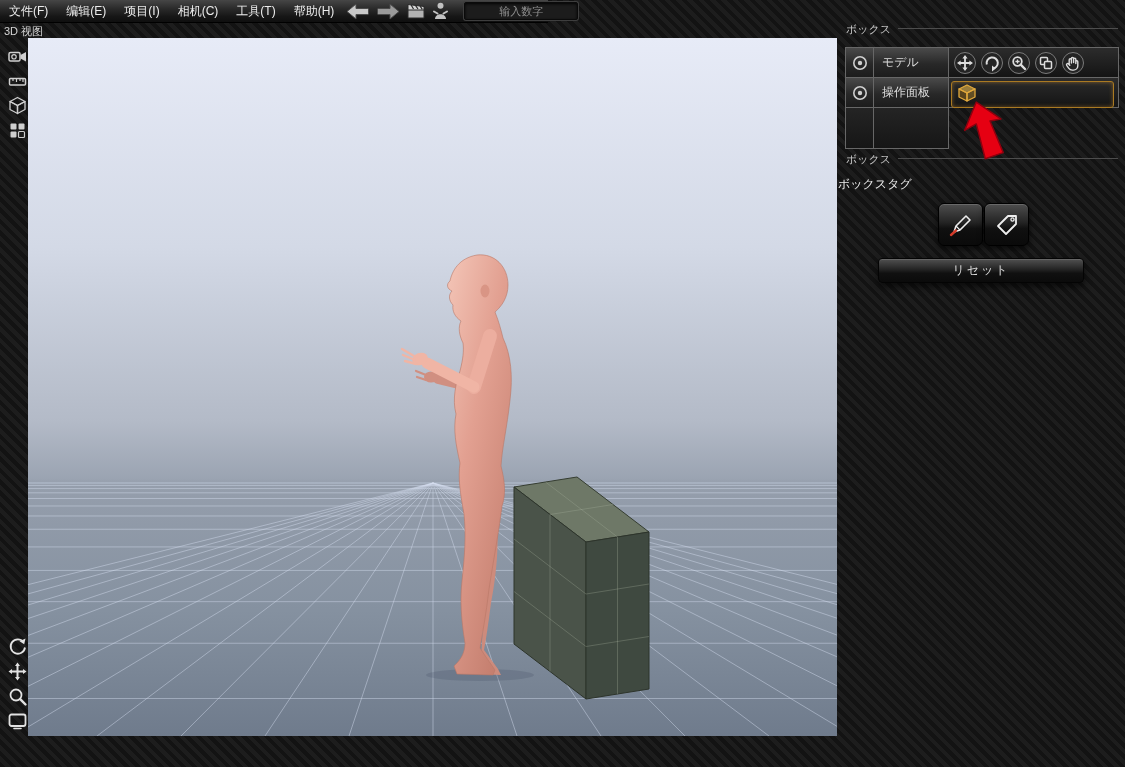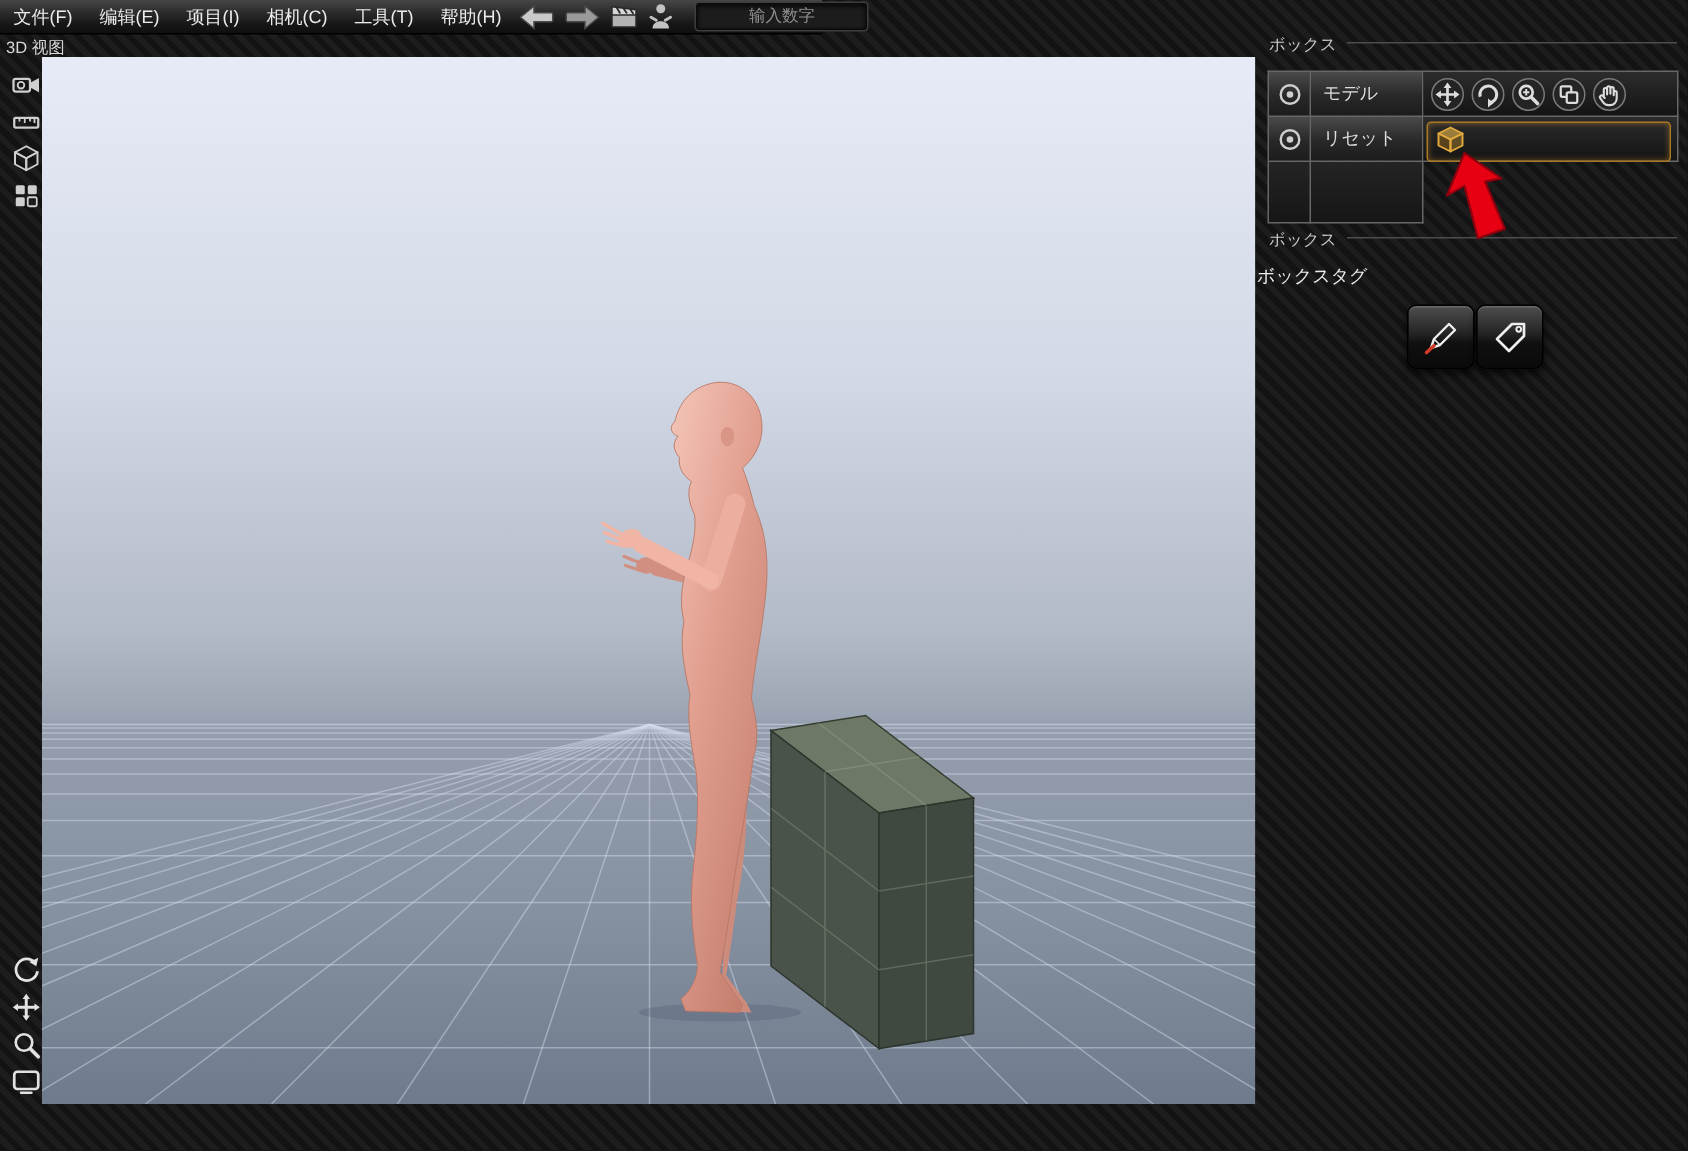--- a/index.html
+++ b/index.html
@@ -314,21 +314,21 @@
           <path d="M8.2,13.5 V8.8 a1.1,1.1 0 0 1 2.2,0 V12 M10.4,11.5 V7.6 a1.1,1.1 0 0 1 2.2,0 V11.5 M12.6,11.5 V8.2 a1.1,1.1 0 0 1 2.2,0 V12.5 M14.8,12.5 v-1.8 a1,1 0 0 1 2,0 v4 a4.4,4.4 0 0 1 -4.4,4.4 h-1.2 a4.2,4.2 0 0 1 -3.4,-1.8 l-2.1,-3 a1.15,1.15 0 0 1 1.8,-1.4 l1.3,1.4" fill="none" stroke="#dddddd" stroke-width="1.4" stroke-linejoin="round" stroke-linecap="round"></path>
         </svg>
     </div>
 
     <div class="cell center">
       <svg width="16" height="16" viewBox="0 0 16 16">
           <circle cx="8" cy="8" r="6.2" fill="none" stroke="#cfcfcf" stroke-width="1.6"></circle>
           <circle cx="8" cy="8" r="2.2" fill="#cfcfcf"></circle>
         </svg>
     </div>
-    <div class="cell label">リセット</div>
+    <div class="cell label">操作面板</div>
     <div class="cell tools" style="padding-left:7px">
       <svg width="22" height="22" viewBox="0 0 22 22">
           <g stroke="#e2a93c" stroke-width="1.3" stroke-linejoin="round">
             <polygon points="11,3 19,7 11,11 3,7" fill="rgba(235,185,75,0.6)"></polygon>
             <polygon points="3,7 11,11 11,19 3,15" fill="rgba(150,105,25,0.5)"></polygon>
             <polygon points="19,7 11,11 11,19 19,15" fill="rgba(200,150,45,0.4)"></polygon>
           </g>
         </svg>
     </div>
 
@@ -357,14 +357,15 @@
       <path d="M3,23 L8,18.5" stroke="#d23b2a" stroke-width="2.4" stroke-linecap="round"></path>
     </svg>
   </button>
   <button class="tool-btn" style="left:984px;top:203px">
     <svg width="26" height="26" viewBox="0 0 26 26">
       <path d="M4,14 L14,4 H22 V12 L12,22 Z" fill="none" stroke="#eeeeee" stroke-width="1.8" stroke-linejoin="round"></path>
       <circle cx="18.5" cy="7.5" r="1.6" fill="none" stroke="#eeeeee" stroke-width="1.3"></circle>
     </svg>
   </button>
 
+  <button class="reset-btn">リセット</button>
 
 </div>
 
 </body></html>

